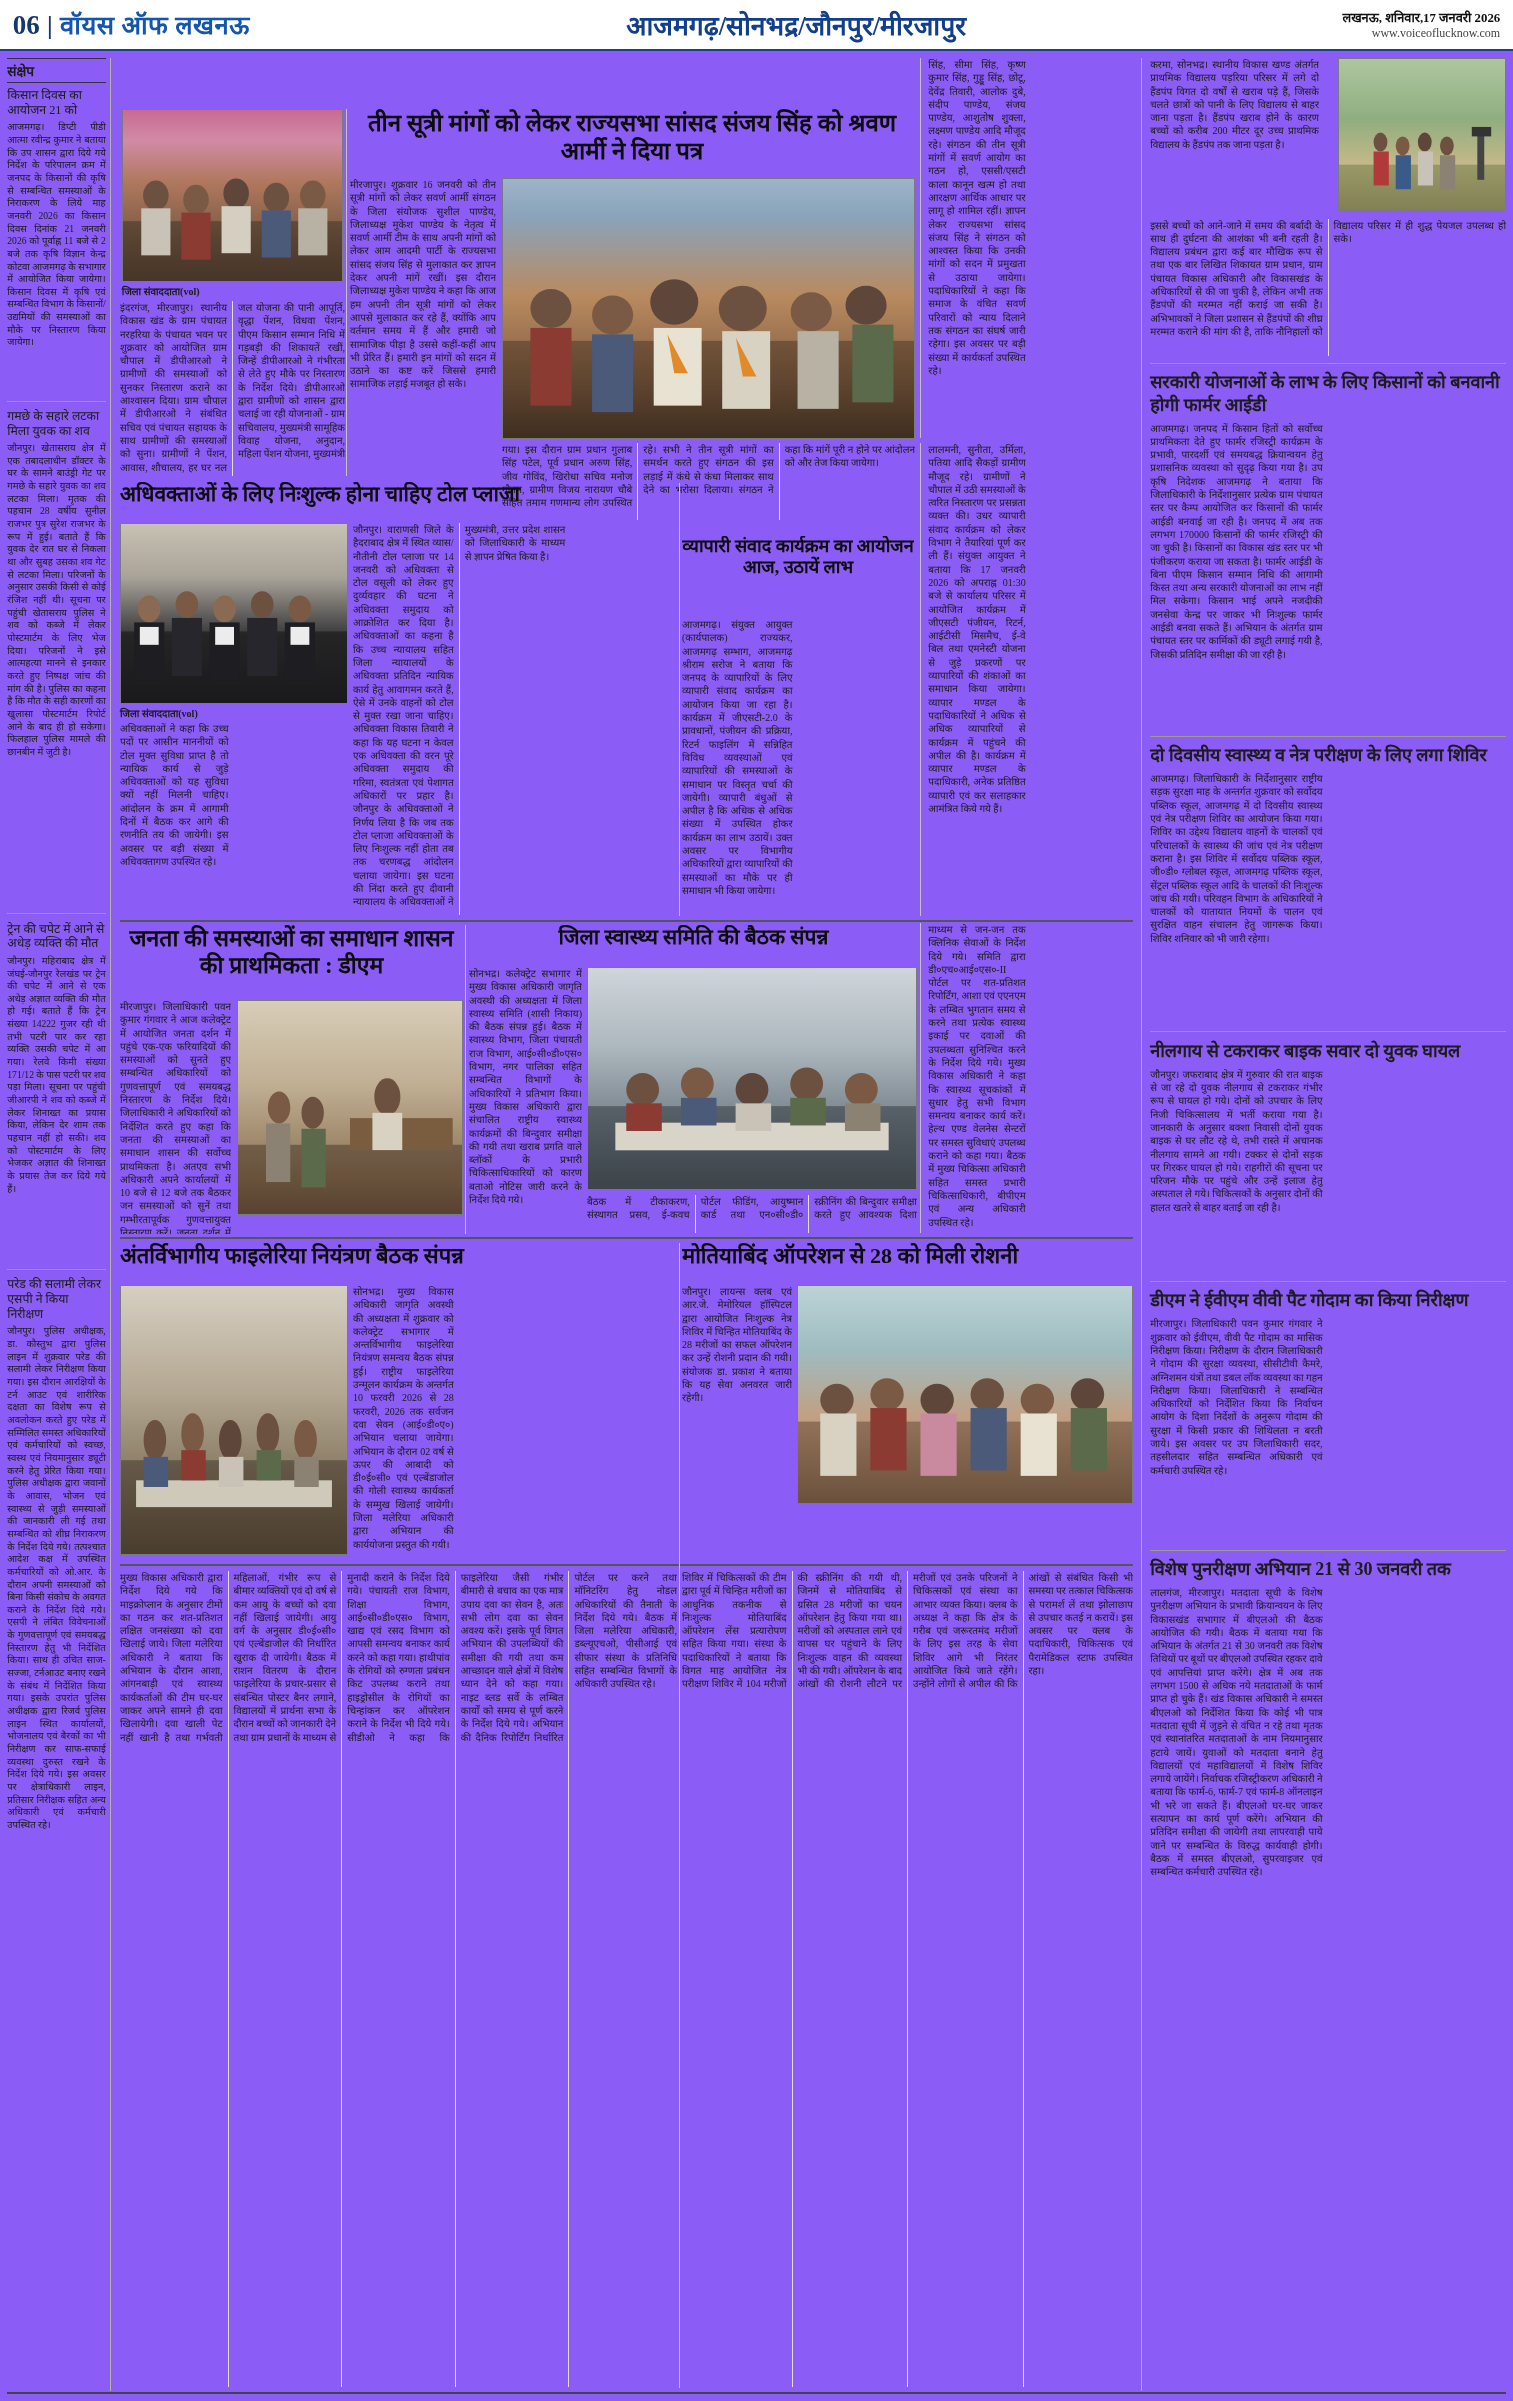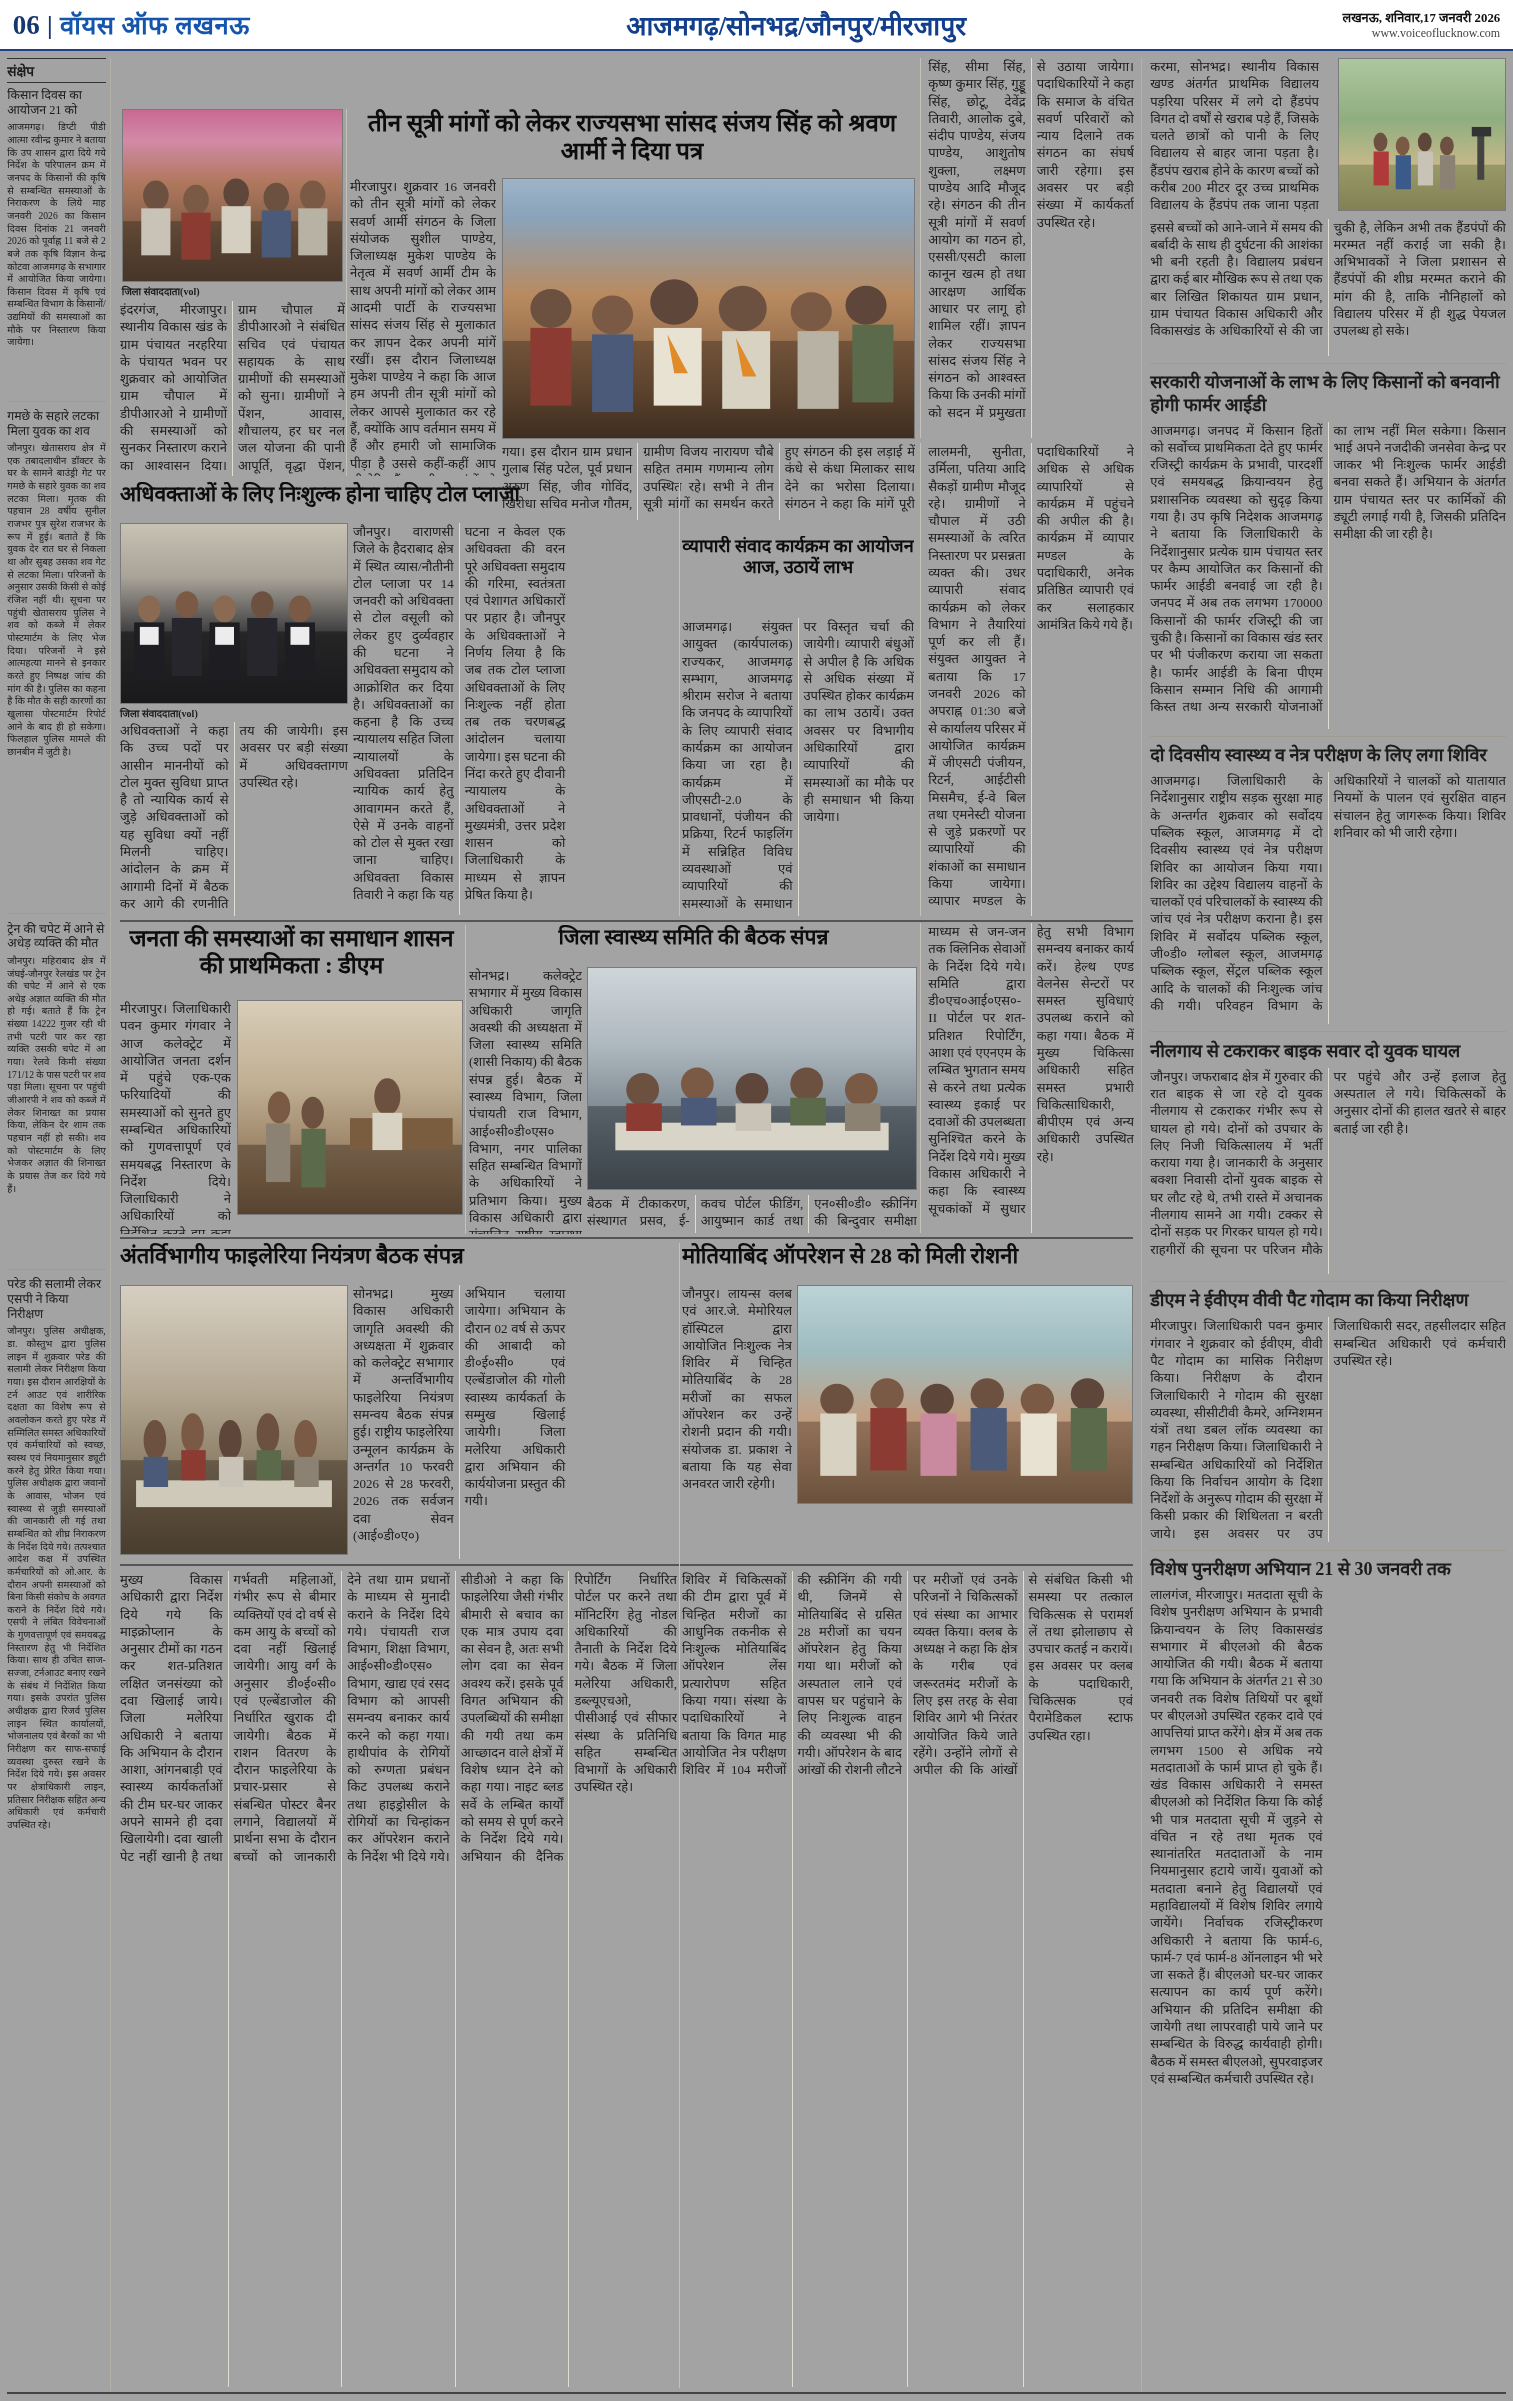--- a/index.html
+++ b/index.html
@@ -1,33 +1,33 @@
 <!DOCTYPE html>
 <html lang="hi" style="font-size:14.6px"><head>
 <meta charset="utf-8">
 <title>वॉयस ऑफ लखनऊ</title>
 <style>
   html,body{margin:0;padding:0;background:#d8d6d0;}
-  .page{position:relative;width:1513px;height:2401px;margin:0 auto;background:#a3a3a3;
+  .page{position:relative;width:1513px;height:2401px;margin:0 auto;background:#8b5cf6;
         font-family:"Liberation Serif","DejaVu Sans",serif;color:#1c1c1c;overflow:hidden;}
   
   .hdr{position:absolute;left:0;top:0;width:1513px;height:51px;border-bottom:2.7px double #1f3f86;
        display:flex;align-items:center;justify-content:space-between;padding:0 12.8px;box-sizing:border-box;background:#fff;}
   .hdr-left{display:flex;align-items:baseline;gap:7.3px;}
   .pg-no{font-size:27px;font-weight:bold;color:#16366f;}
   .pg-bar{font-size:25.6px;color:#16366f;font-weight:bold;}
   .masthead{font-size:25.6px;font-weight:bold;color:#1456ad;letter-spacing:0.5px;}
   .regions{font-size:26.5px;font-weight:bold;color:#123f8c;}
   .hdr-right{text-align:right;line-height:1.25;}
   .dateline{font-size:12.8px;font-weight:bold;color:#111;}
   .website{font-size:12px;color:#444;text-decoration:none;display:block;}
   
   .headline{font-weight:bold;color:#0d0d0d;line-height:1.18;overflow:hidden;text-align:center;}
   .hl-left{text-align:left;}
-  .bodytext{font-size:13px;line-height:1.33;text-align:justify;overflow:hidden;}
+  .bodytext{font-size:10px;line-height:1.33;text-align:justify;overflow:hidden;}
   .small{font-size:9.6px;line-height:1.32;}
   .byline{font-weight:bold;font-size:10px;line-height:1.2;}
   .c2{column-count:2;column-gap:11px;column-rule:0.9px solid #e2ded4;column-fill:auto;}
   .c3{column-count:3;column-gap:11px;column-rule:0.9px solid #e2ded4;column-fill:auto;}
   .c4{column-count:4;column-gap:11px;column-rule:0.9px solid #e2ded4;column-fill:balance;}
   .c5{column-count:5;column-gap:11px;column-rule:0.9px solid #e2ded4;column-fill:balance;}
   .abs{position:absolute;box-sizing:border-box;}
   
   .photo{border:0.9px solid #7a7a7a;overflow:hidden;box-sizing:border-box;}
   .photo svg{display:block;width:100%;height:100%;}

